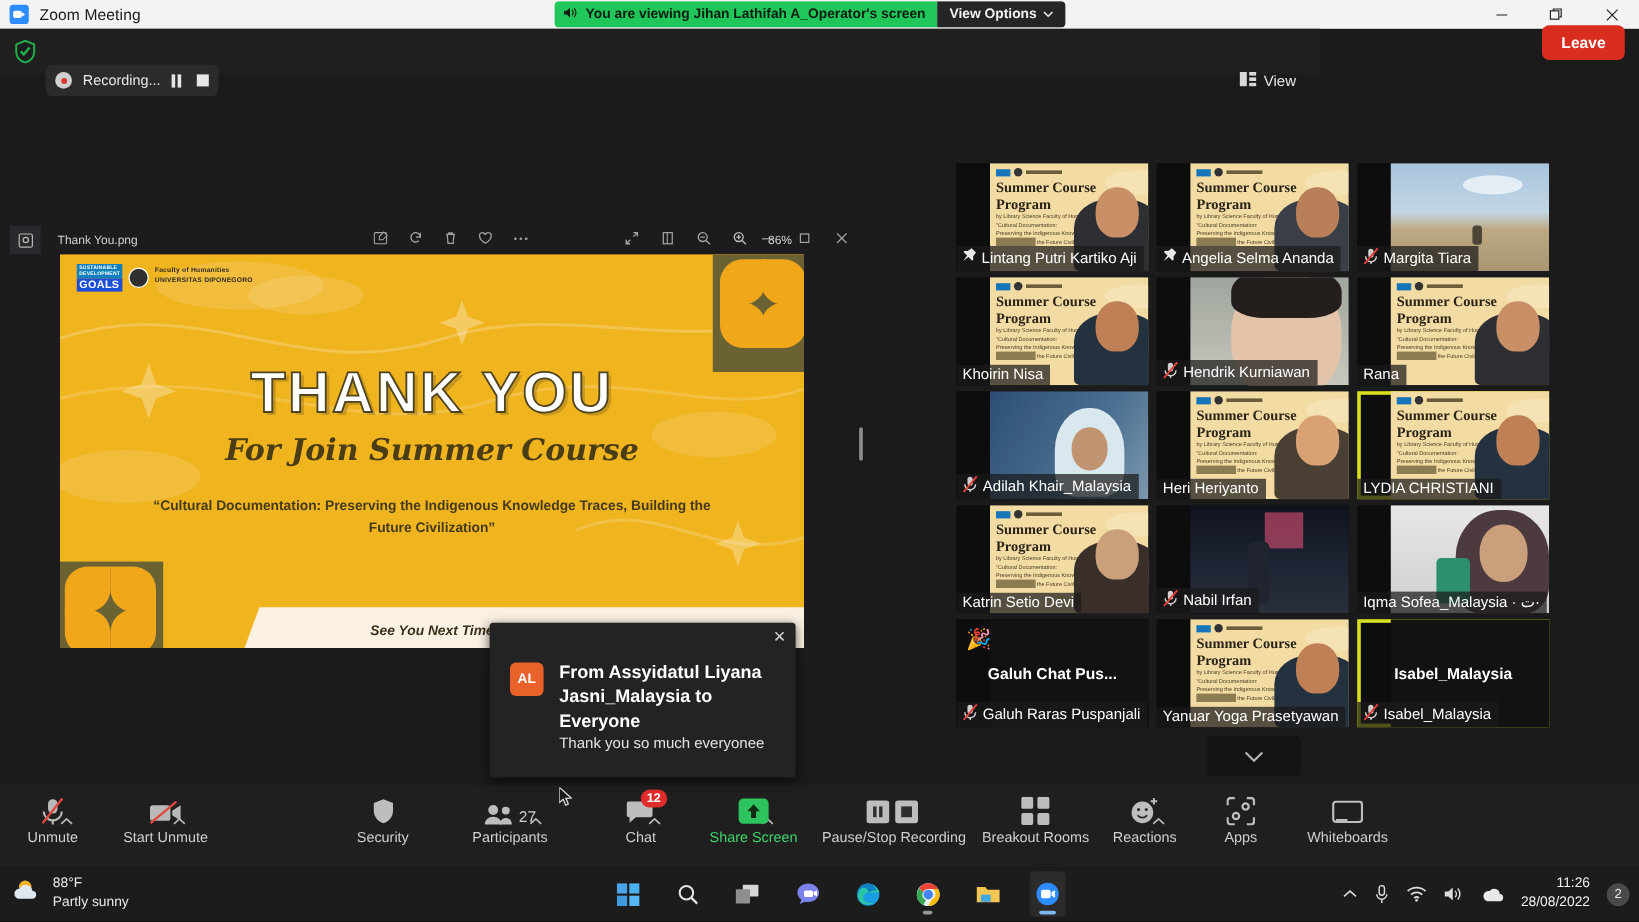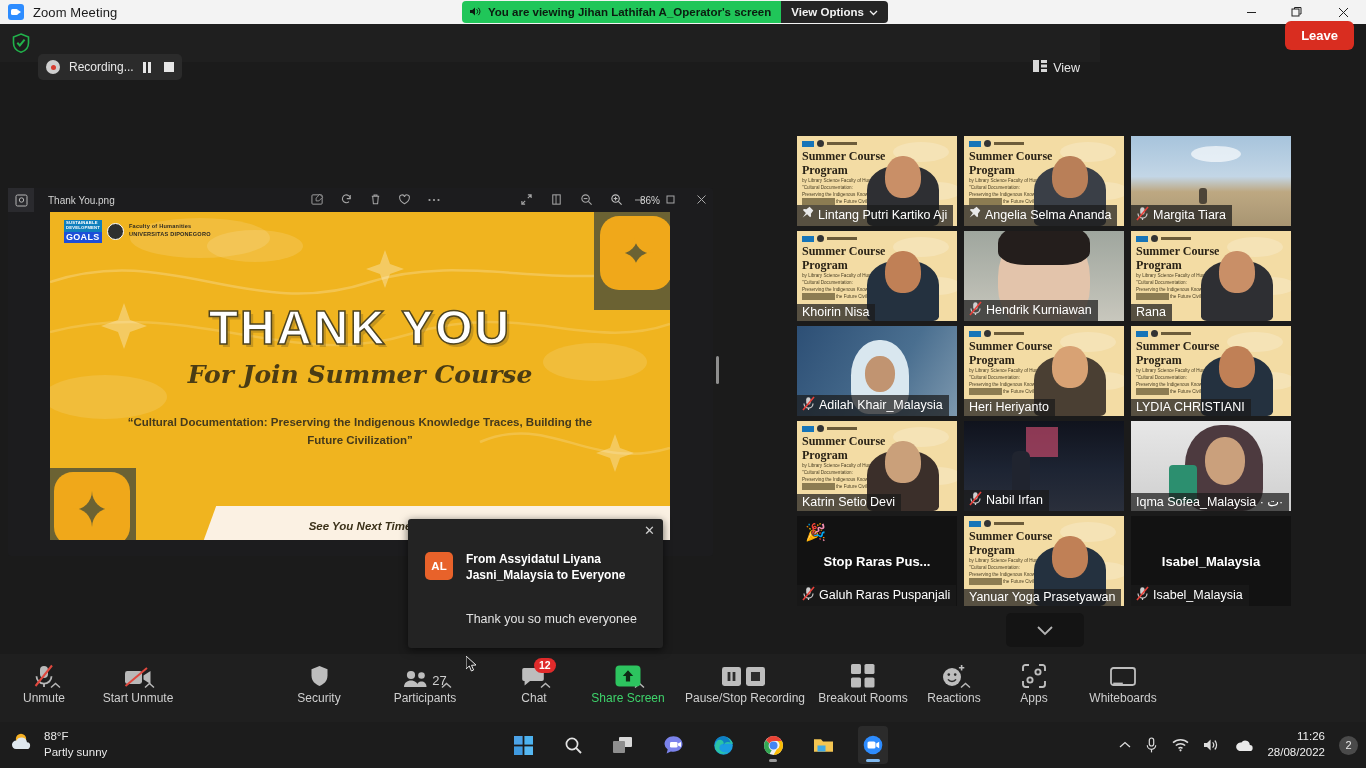--- a/index.html
+++ b/index.html
@@ -156,35 +156,35 @@
     z-index: 25;
   }
   .toast-close { position: absolute; right: 8px; top: 5px; color: #cfcfcf; font-size: 13px; line-height: 1; }
   .toast-av {
     position: absolute; left: 17px; top: 33px; width: 28px; height: 28px; border-radius: 5px;
     background: #e8622a; color: #fff; font-size: 11.5px; font-weight: bold;
     display: flex; align-items: center; justify-content: center;
   }
   .toast-from {
     position: absolute; left: 58px; top: 32px; right: 12px;
-    color: #fff; font-size: 12px; font-weight: bold; line-height: 1.35;
+    color: #fff; font-size: 15px; font-weight: bold; line-height: 1.35;
   }
   .toast-msg {
     position: absolute; left: 58px; top: 93px; right: 12px;
     color: #e3e3e3; font-size: 12.5px;
   }
 
   
   .gallery { position: absolute; left: 797px; top: 136px; width: 494px; height: 474px; }
   .tile {
     position: absolute; width: 160px; height: 90px; background: #0d0d0d;
     overflow: hidden;
   }
   .tile.active { outline: 3px solid #d9e021; outline-offset: -3px; }
-  .tile-bg { position: absolute; inset: 0; }
+  .tile-bg { position: absolute; inset: 0; margin-left: 28px; }
   .tile-name {
     position: absolute; left: 0; bottom: 0; max-width: 100%;
     background: rgba(26,26,26,.72); color: #fff; font-size: 12.5px;
     padding: 1px 6px 2px 5px; display: flex; align-items: center; gap: 4px;
     white-space: nowrap; overflow: hidden;
   }
   .tile-center {
     position: absolute; inset: 0; display: flex; flex-direction: column;
     align-items: center; justify-content: center; gap: 4px; color: #fff;
     font-size: 13px; font-weight: bold; padding: 0 8px; text-align: center;
@@ -740,21 +740,21 @@
         </div>
         <div class="tile-name">
           <span>Iqma Sofea_Malaysia · ت·</span>
         </div>
       </div>
       <div class="tile" style="left: 0px; top: 380px;">
         <div class="tile-bg">
           <div style="position:absolute;inset:0;background:#121212"></div>
         </div>
         <div class="reaction-emoji">🎉</div>
-        <div class="tile-center">Stop Raras Pus...</div>
+        <div class="tile-center">Galuh Chat Pus...</div>
         <div class="tile-name">
           <span><svg width="13" height="15" viewBox="0 0 13 15">
               <rect x="4.2" y="1.2" width="4.4" height="7.4" rx="2.2" fill="#cfcfcf"></rect>
               <path d="M2 7.6a4.5 4.5 0 0 0 9 0" fill="none" stroke="#cfcfcf" stroke-width="1.2"></path>
               <line x1="6.5" y1="12" x2="6.5" y2="14" stroke="#cfcfcf" stroke-width="1.2"></line>
               <line x1="1" y1="14" x2="12" y2="1" stroke="#e8413a" stroke-width="1.6"></line>
             </svg></span>
           <span>Galuh Raras Puspanjali</span>
         </div>
       </div>

